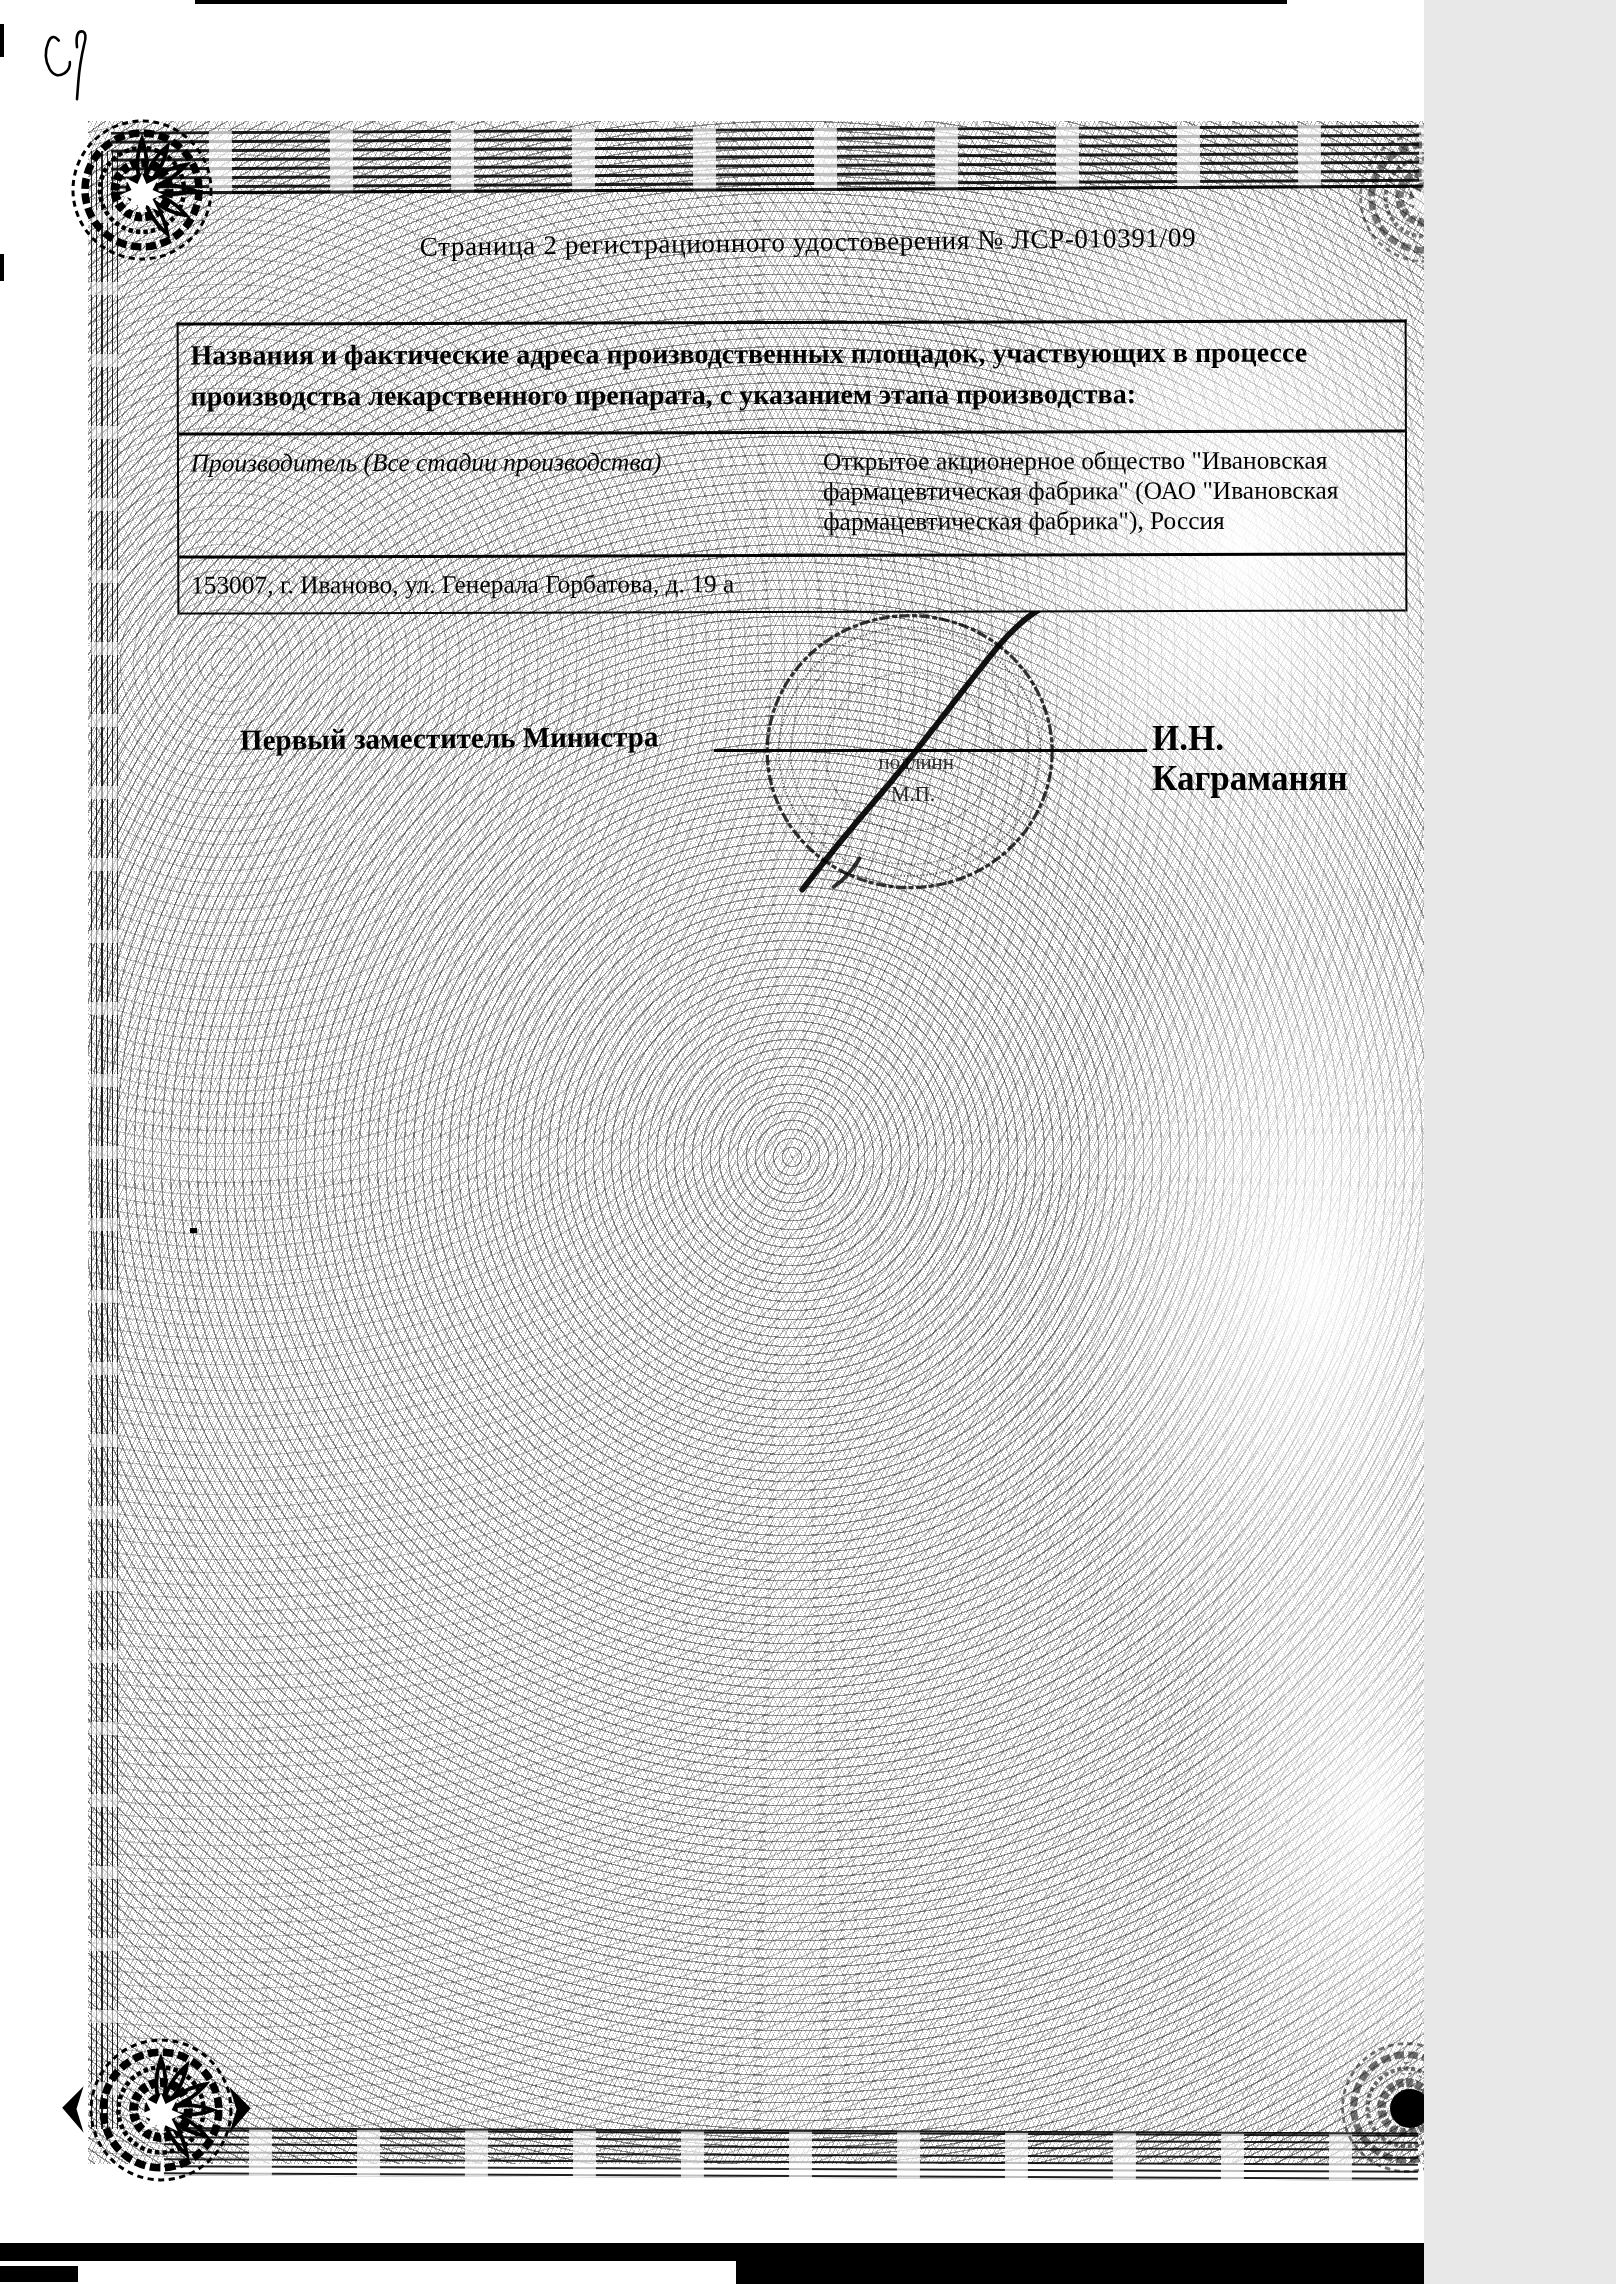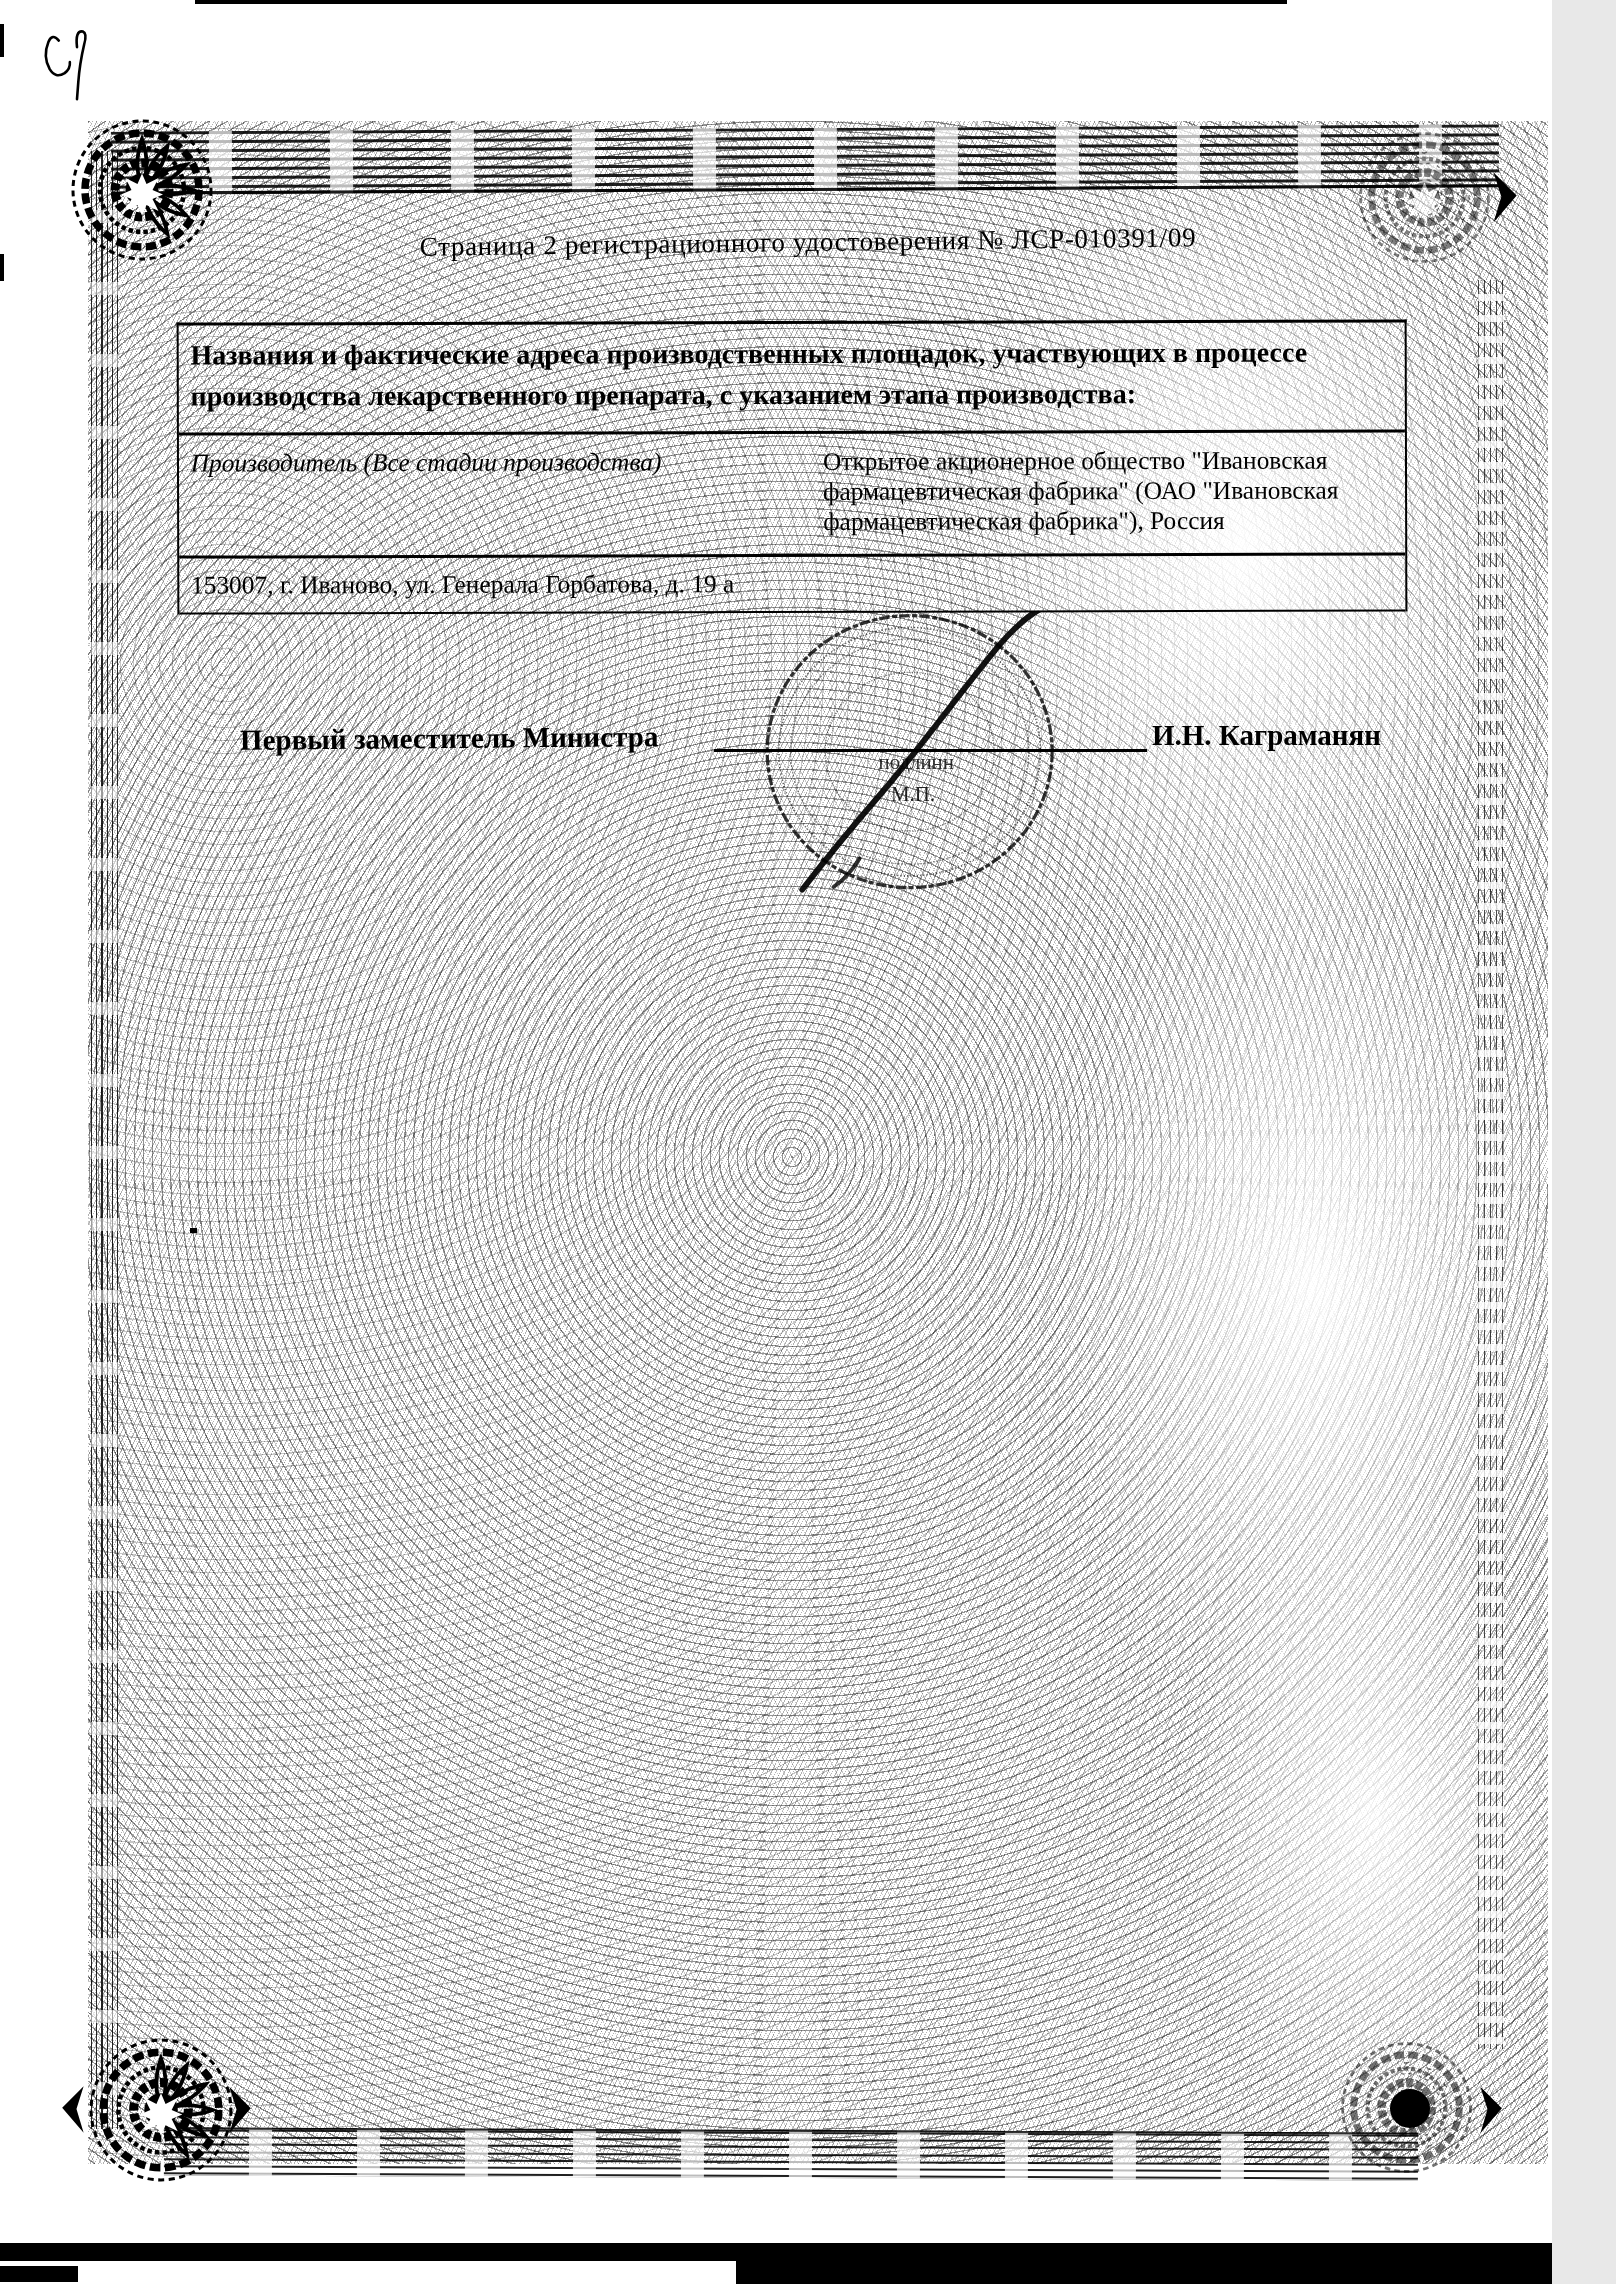--- a/index.html
+++ b/index.html
@@ -1,17 +1,17 @@
 <!DOCTYPE html>
 <html style="font-size:10.4px"><head>
 <meta charset="utf-8">
 <style>
   html,body{margin:0;padding:0;background:#e8e8e8;}
   .page{
-    position:relative;width:1552px;height:2284px;background:#ffffff;
+    position:relative;width:1424px;height:2284px;background:#ffffff;
     overflow:hidden;font-family:"Liberation Serif","DejaVu Serif",serif;color:#000;
   }
   
   .texture{
     position:absolute;left:88px;top:121px;width:1460px;height:2043px;
     background:
       radial-gradient(ellipse 280px 417px at 79% 21%, rgba(255,255,255,.96) 0%, rgba(255,255,255,0) 100%),
       radial-gradient(ellipse 261px 469px at 84% 57%, rgba(255,255,255,.92) 0%, rgba(255,255,255,0) 100%),
       radial-gradient(ellipse 195px 326px at 88% 83%, rgba(255,255,255,.85) 0%, rgba(255,255,255,0) 100%),
       repeating-radial-gradient(circle at 704px 1036px, rgba(0,0,0,.42) 0 1.3px, rgba(255,255,255,0) 1.3px 9px),
@@ -75,21 +75,21 @@
   .tbl .cell-label{
     width:626px;flex:0 0 auto;font-style:italic;font-size:25.4px;padding:13px 6.5px 13px 11.7px;box-sizing:border-box;
   }
   .tbl .cell-value{
     flex:1 1 auto;font-size:25.4px;line-height:1.18;padding:13px 19.5px 17px 18px;
   }
   .tbl .row3{border-bottom:2.6px solid #000;font-size:25.4px;padding:11.7px 13px 13px 11.7px;}
   
   .sig-title{position:absolute;left:240px;top:722px;font-size:29px;font-weight:bold;transform:rotate(-0.5deg);}
   .sig-line{position:absolute;left:714px;top:749px;width:433px;height:3.3px;background:#000;}
-  .sig-name{position:absolute;left:1152px;top:719px;font-size:29px;font-weight:bold;}
+  .sig-name{position:absolute;left:1152px;top:719px;font-size:35px;font-weight:bold;}
   .stamp{position:absolute;left:762px;top:611px;}
   .pen-mark{position:absolute;left:38px;top:25px;}
   .speck{position:absolute;background:#000;}
 </style>
 </head>
 <body>
 
 <div class="page">
 
   <div class="texture"></div>

